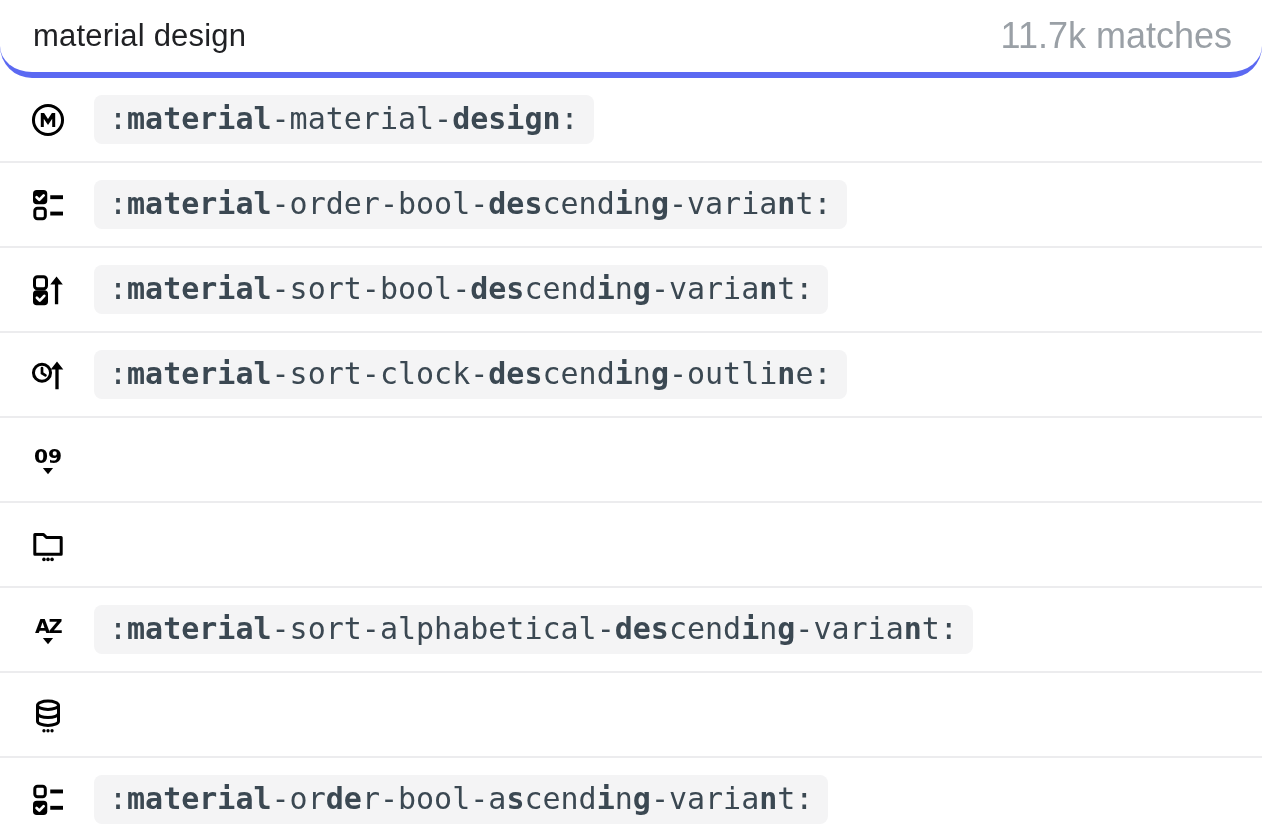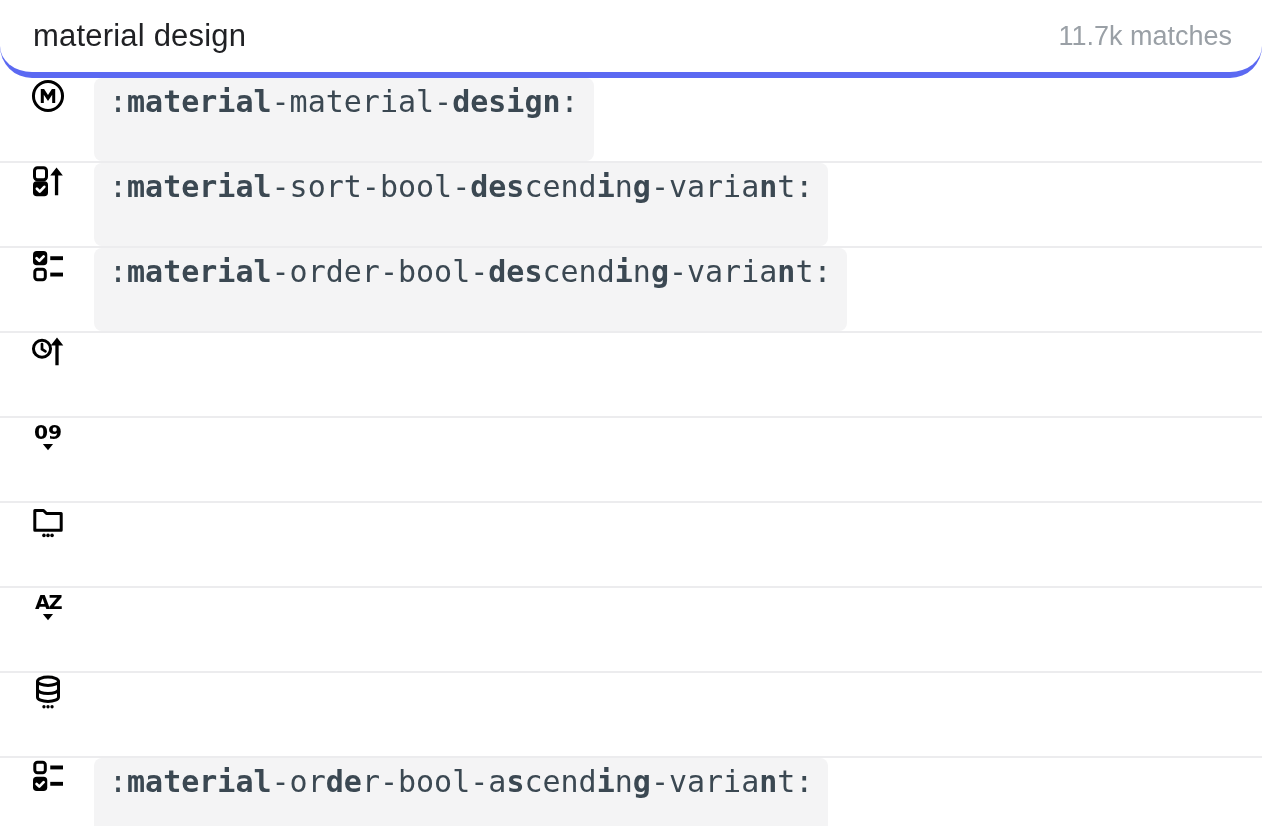--- a/index.html
+++ b/index.html
@@ -25,26 +25,27 @@
     border-bottom: 6px solid #5b69f2;
     box-sizing: content-box;
     border-radius: 32px;
   }
   .query {
     font-size: 31px;
     color: #202124;
     letter-spacing: 0.2px;
   }
   .matches {
-    font-size: 27px;
+    font-size: 36px;
     color: #9aa0a6;
   }
   .row {
     height: 85px;
     display: flex;
+    align-items: center;
     padding: 0 30px;
     border-bottom: 2px solid #ececee;
     box-sizing: border-box;
     cursor: pointer;
     background: #ffffff;
   }
   .icon {
     width: 36px;
     height: 36px;
     flex: none;
@@ -81,50 +82,51 @@
             <circle cx="12" cy="12" r="9.7" fill="none" stroke="#000" stroke-width="2"></circle>
             <path d="M7.2,16.6V7.4h2.2l2.6,4 2.6,-4h2.2v9.2h-2v-5.4l-2.8,4.1-2.8,-4.1v5.4z" fill="#000"></path>
           </svg>
         </span>
     <span class="chip"><span>:</span><span class="b">material</span><span>-material-</span><span class="b">design</span><span>:</span></span>
   </div>
 
   <div class="row">
     <span class="icon">
           <svg viewBox="0 0 24 24">
-            <rect x="3" y="3.2" width="8" height="8" rx="2" fill="none" stroke="#000" stroke-width="2"></rect>
-            <rect x="2" y="12.2" width="10" height="10" rx="2.5" fill="#000"></rect>
-            <path d="M4.6,17.2l1.9,1.9 3,-3.2" fill="none" stroke="#fff" stroke-width="1.8" stroke-linecap="round" stroke-linejoin="round"></path>
-            <path d="M16.6,21.5V8.3h-3.1L17.7,3l4.2,5.3h-3.1v13.2z" fill="#000"></path>
-          </svg>
-        </span>
-    <span class="chip"><span>:</span><span class="b">material</span><span>-sort-bool-</span><span class="b">des</span><span>cend</span><span class="b">i</span><span>n</span><span class="b">g</span><span>-varia</span><span class="b">n</span><span>t:</span></span>
-  </div>
-
-  <div class="row">
-    <span class="icon">
-          <svg viewBox="0 0 24 24">
             <rect x="2" y="2" width="9.5" height="9.5" rx="2.5" fill="#000"></rect>
             <path d="M4.4,6.8l1.8,1.8 2.9,-3" fill="none" stroke="#fff" stroke-width="1.8" stroke-linecap="round" stroke-linejoin="round"></path>
             <rect x="13.5" y="5.5" width="8.5" height="2.6" fill="#000"></rect>
             <rect x="3.2" y="14.2" width="7" height="7" rx="1.8" fill="none" stroke="#000" stroke-width="2"></rect>
             <rect x="13.5" y="16.4" width="8.5" height="2.6" fill="#000"></rect>
           </svg>
         </span>
     <span class="chip"><span>:</span><span class="b">material</span><span>-order-bool-</span><span class="b">des</span><span>cend</span><span class="b">i</span><span>n</span><span class="b">g</span><span>-varia</span><span class="b">n</span><span>t:</span></span>
   </div>
 
   <div class="row">
     <span class="icon">
           <svg viewBox="0 0 24 24">
+            <rect x="3" y="3.2" width="8" height="8" rx="2" fill="none" stroke="#000" stroke-width="2"></rect>
+            <rect x="2" y="12.2" width="10" height="10" rx="2.5" fill="#000"></rect>
+            <path d="M4.6,17.2l1.9,1.9 3,-3.2" fill="none" stroke="#fff" stroke-width="1.8" stroke-linecap="round" stroke-linejoin="round"></path>
+            <path d="M16.6,21.5V8.3h-3.1L17.7,3l4.2,5.3h-3.1v13.2z" fill="#000"></path>
+          </svg>
+        </span>
+    <span class="chip"><span>:</span><span class="b">material</span><span>-sort-bool-</span><span class="b">des</span><span>cend</span><span class="b">i</span><span>n</span><span class="b">g</span><span>-varia</span><span class="b">n</span><span>t:</span></span>
+  </div>
+
+  <div class="row">
+    <span class="icon">
+          <svg viewBox="0 0 24 24">
             <circle cx="8" cy="10.5" r="5.7" fill="none" stroke="#000" stroke-width="2"></circle>
             <path d="M8,7.4v3.4l2.3,1.4" fill="none" stroke="#000" stroke-width="1.8" stroke-linecap="round"></path>
             <path d="M16.9,21.5V8.3h-3.1L18,3l4.2,5.3h-3.1v13.2z" fill="#000"></path>
           </svg>
         </span>
+    <span class="chip"><span>:</span><span class="b">material</span><span>-sort-clock-</span><span class="b">des</span><span>cend</span><span class="b">i</span><span>n</span><span class="b">g</span><span>-outli</span><span class="b">n</span><span>e:</span></span>
   </div>
 
   <div class="row">
     <span class="icon">
           <svg viewBox="0 0 24 24">
             <text x="12" y="13.8" text-anchor="middle" font-family="DejaVu Sans, sans-serif" font-weight="bold" font-size="13.5" fill="#000">09</text>
             <path d="M8.6,17.3h6.8l-3.4,4.2z" fill="#000"></path>
           </svg>
         </span>
   </div>
@@ -140,20 +142,21 @@
         </span>
   </div>
 
   <div class="row">
     <span class="icon">
           <svg viewBox="0 0 24 24">
             <text x="12" y="13.8" text-anchor="middle" font-family="DejaVu Sans, sans-serif" font-weight="bold" font-size="13" letter-spacing="-1" fill="#000">AZ</text>
             <path d="M8.6,17.3h6.8l-3.4,4.2z" fill="#000"></path>
           </svg>
         </span>
+    <span class="chip"><span>:</span><span class="b">material</span><span>-sort-alphabetical-</span><span class="b">des</span><span>cend</span><span class="b">i</span><span>n</span><span class="b">g</span><span>-varia</span><span class="b">n</span><span>t:</span></span>
   </div>
 
   <div class="row">
     <span class="icon">
           <svg viewBox="0 0 24 24">
             <ellipse cx="12" cy="5.5" rx="7" ry="2.8" fill="none" stroke="#000" stroke-width="2"></ellipse>
             <path d="M5,5.5v10.6c0,1.6 3.1,2.9 7,2.9s7,-1.3 7,-2.9V5.5" fill="none" stroke="#000" stroke-width="2"></path>
             <path d="M5,10.8c0,1.6 3.1,2.9 7,2.9s7,-1.3 7,-2.9" fill="none" stroke="#000" stroke-width="2"></path>
             <circle cx="9.3" cy="22.5" r="1.1" fill="#000"></circle>
             <circle cx="12" cy="22.5" r="1.1" fill="#000"></circle>

